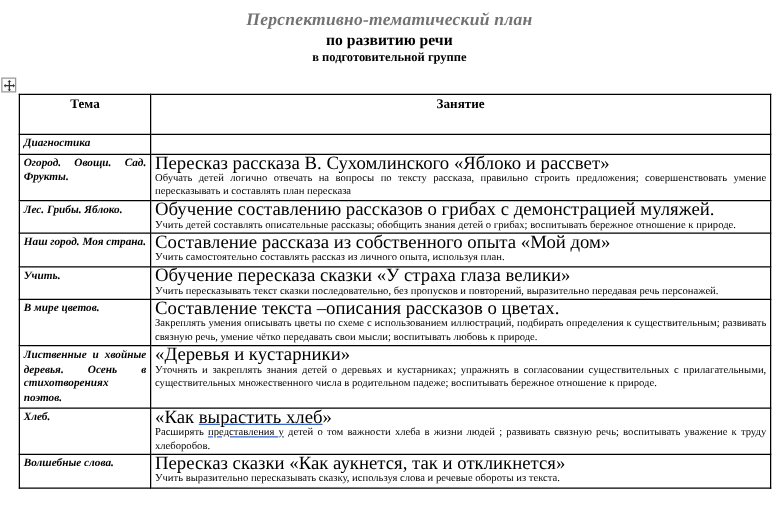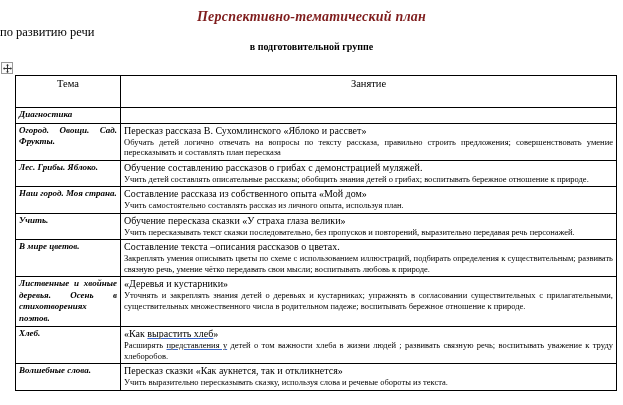--- a/index.html
+++ b/index.html
@@ -18,21 +18,22 @@
   .doc-title {
     margin-top: 8px;
     text-align: center;
     font-weight: bold;
     font-style: italic;
     font-size: 14px;
     line-height: 17px;
     letter-spacing: 0.2px;
   }
   .doc-subtitle {
-    font-weight: normal;
+    text-align: center;
+    font-weight: bold;
     font-size: 12.5px;
     line-height: 15px;
   }
   .doc-subtitle2 {
     text-align: center;
     font-weight: bold;
     font-size: 10px;
     line-height: 14px;
   }
   .move-handle {
@@ -59,60 +60,60 @@
   }
   table.plan th, table.plan td {
     border: 1px solid #000;
     vertical-align: top;
     padding: 1px 3px 2px 3px;
     overflow: hidden;
   }
   col.c-theme { width: 105px; }
   table.plan th {
     font-size: 10.5px;
-    font-weight: normal;
+    font-weight: bold;
     text-align: center;
     padding-top: 2px;
     padding-bottom: 18px;
   }
   td.theme-cell {
     font-weight: bold;
     font-style: italic;
     font-size: 9px;
     line-height: 11.5px;
     text-align: justify;
     margin-left: 18px;
   }
   td.theme-cell:after { 
     content: "";
     display: inline-block;
     width: 0;
   }
   .lesson-title {
-    font-size: 10px;
+    font-size: 15px;
     line-height: 12px;
     white-space: normal;
   }
   .lesson-desc {
     font-size: 8.5px;
     line-height: 10.5px;
     text-align: justify;
   }
   .u-blue {
     text-decoration: underline;
     text-decoration-color: #3a66cc;
     text-decoration-thickness: 1px;
   }
 </style>
 </head>
 <body>
 
 <div class="page">
 
-  <div class="doc-title" id="doc-title" style="color: #7f1d1d;">Перспективно-тематический план</div>
+  <div class="doc-title" id="doc-title" style="color: #737373;">Перспективно-тематический план</div>
 
   <div class="doc-subtitle">по развитию речи</div>
 
   <div class="doc-subtitle2">в подготовительной группе</div>
 
   <div class="move-handle">
     <svg width="9" height="9" viewBox="0 0 12 12">
       <path fill="#333" d="M6,0 L8,2 L6.7,2 L6.7,5.3 L10,5.3 L10,4 L12,6 L10,8 L10,6.7 L6.7,6.7 L6.7,10 L8,10 L6,12 L4,10 L5.3,10 L5.3,6.7 L2,6.7 L2,8 L0,6 L2,4 L2,5.3 L5.3,5.3 L5.3,2 L4,2 Z"></path>
     </svg>
   </div>

